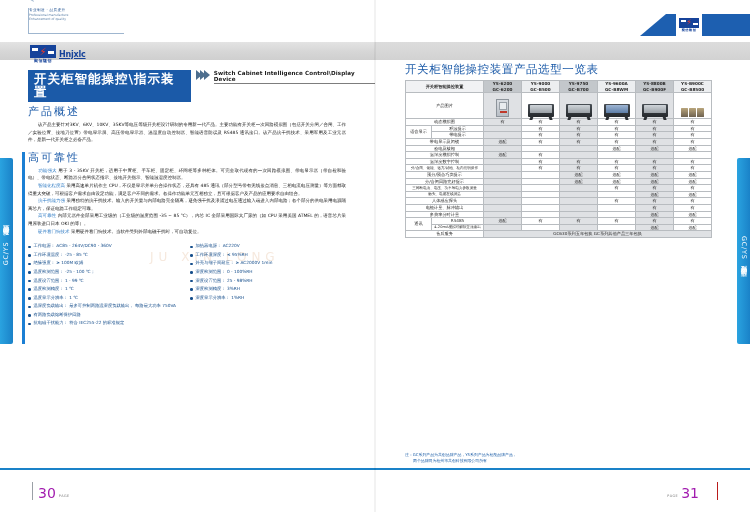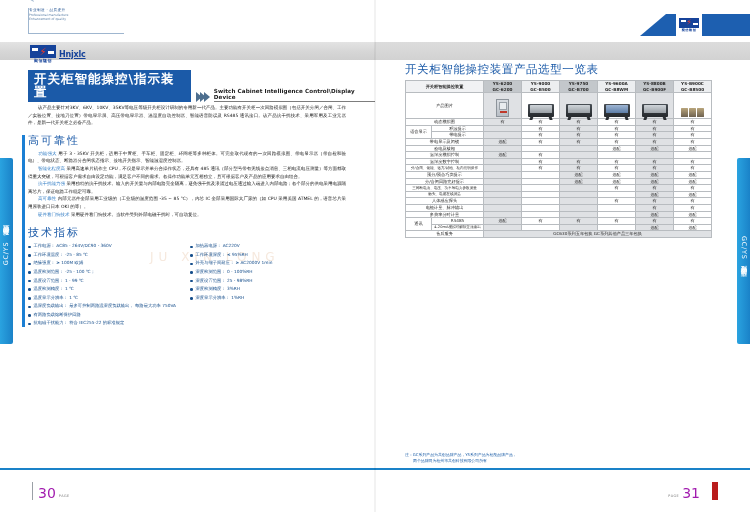--- a/index.html
+++ b/index.html
@@ -54,21 +54,21 @@
   .ribbon { position:absolute; top:14px; right:0; height:22px; display:flex; align-items:center; }
   .ribbon .tri {
     width: 0; height: 0; border-style: solid;
     border-width: 0 0 22px 26px; border-color: transparent transparent #1d5fb0 transparent;
   }
   .ribbon .blk { height:22px; background:#1d5fb0; display:flex; align-items:center; padding:0 4px; }
   .ribbon .white { background:#fff; height:22px; display:flex; align-items:center; padding:0 3px; }
   .ribbon .tail { width: 48px; height:22px; background:#1d5fb0; }
 
   
-  .title-banner { position: absolute; left: 28px; top: 70px; display: flex; align-items: flex-end; }
+  .title-banner { position: absolute; left: 28px; top: 70px; display: flex; align-items: flex-start; }
   .title-cn {
     background: #1b5aa8; color: #fff; font-size: 12.5px; font-weight: bold;
     letter-spacing: 1px; padding: 3px 6px 4px; line-height: 1;
   }
   .chev { display:flex; margin-left:5px; }
   .chev i {
     display:block; width:0;height:0;border-style:solid;
     border-width: 5px 0 5px 6px; border-color: transparent transparent transparent #4d6e8e;
     margin-right:-2px;
   }
@@ -183,21 +183,21 @@
   .vtab.left .vtxt { transform: rotate(180deg); }
 
   
   .bot-rule { position:absolute; left:0; right:0; bottom:42px; height:2.5px; background:#1a82c8; }
   .pg {
     position: absolute; bottom: 12px; display: flex; align-items: flex-end; gap: 3px;
   }
   .pg .num { font-size: 14px; color:#a21caf; line-height: 1; }
   .pg .lbl { font-size: 3.4px; color:#7a7a7a; letter-spacing:.5px; margin-bottom:2px;}
   .pg.left  { left: 32px; border-left: 1px solid #9aa0a6; padding-left:5px; height:18px; }
-  .pg.right { right: 32px; border-right: 6px solid #b91c1c; padding-right:12px; height:18px; }
+  .pg.right { right: 32px; border-right: 1px solid #b91c1c; padding-right:18px; height:18px; }
 
   
   .wm {
     position:absolute; left: 140px; top: 185px; font-size: 52px; color: #f2dfd2;
     font-weight: bold; letter-spacing: 4px; opacity:.75; pointer-events:none; z-index:0;
     white-space: nowrap;
   }
   .wm2 {
     position:absolute; left: 150px; top: 250px; font-size: 12px; color:#f6e9de;
     letter-spacing: 5px; z-index:0; white-space:nowrap;
@@ -240,20 +240,21 @@
           <i></i>
           <i></i>
           <i></i>
         </div>
       <div class="title-en">Switch Cabinet Intelligence Control\Display Device</div>
     </div>
 
     <div class="content" style="position:absolute; left:28px; top:104px; width:318px;">
 
       <div>
+        <div class="sec-h">产品概述</div>
         <div class="body-txt">
           <span class="ind"></span><span>该产品主要针对3KV、6KV、10KV、35KV等电压等级开关柜设计研制的专用新一代产品。主要功能有开关柜一次回路模拟图（包括开关分闸／合闸、工作／实验位置、接地刀位置）带电显示屏、高压带电显示器、温湿度自动控制器、智能语音防误及 RS485 通讯接口。该产品抗干扰技术、采用军用及工业元器件，是新一代开关柜之必备产品。</span>
         </div>
       </div>
 
       <div style="position:relative; margin-top:6px;">
         <div class="accent-bar" style="top:2px; height:120px;"></div>
         <div class="sec-h">高可靠性</div>
 
         <div class="body-txt">
@@ -273,21 +274,20 @@
           <span>内部元器件全部采用工业级的（工业级的温度范围 -35 ~ 85 ℃），内芯 IC 全部采用国际大厂家的（如 CPU 采用美国 ATMEL 的，语音芯片采用原装进口日本 OKI 的等）。</span>
         </div>
         <div class="body-txt">
           <span class="ind"></span><span class="kw">硬件看门狗技术</span>
           <span>采用硬件看门狗技术。当软件受到外部电磁干扰时，可自动复位。</span>
         </div>
       </div>
 
       <div style="position:relative; margin-top:7px;">
         <div class="accent-bar" style="top:2px; height:100px;"></div>
-        <div class="sec-h">技术指标</div>
 
         <div class="spec-cols">
           <div class="spec-col">
             <div class="spec-li">工作电源： AC85 - 264V/DC90 - 360V</div>
             <div class="spec-li">工作环境温度： -25 - 85 ℃</div>
             <div class="spec-li">绝缘强度： ≥ 100M 欧姆</div>
             <div class="spec-li">温度检测范围： -25 - 100 ℃；</div>
             <div class="spec-li">温度设置范围： 1 - 99 ℃</div>
             <div class="spec-li">温度检测精度： 1 ℃</div>
             <div class="spec-li">温度显示分辨率： 1 ℃</div>

